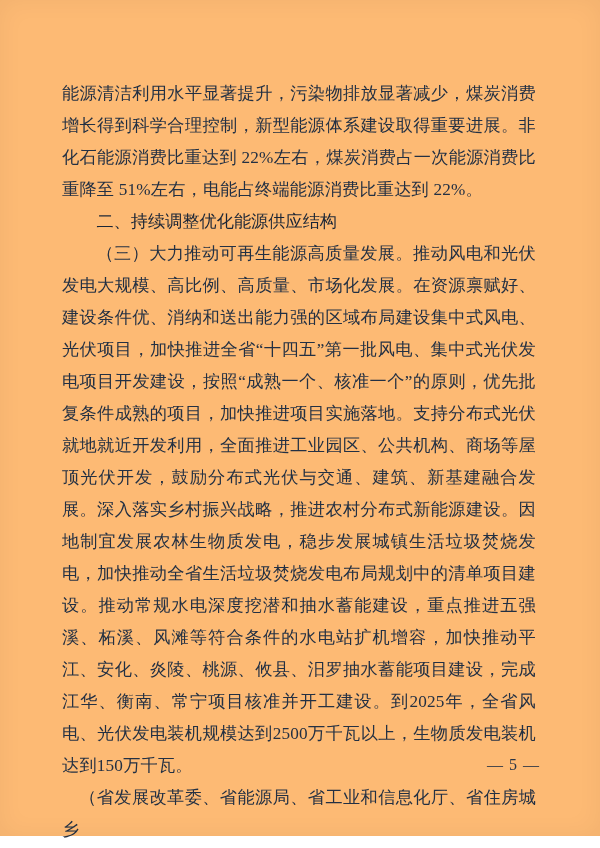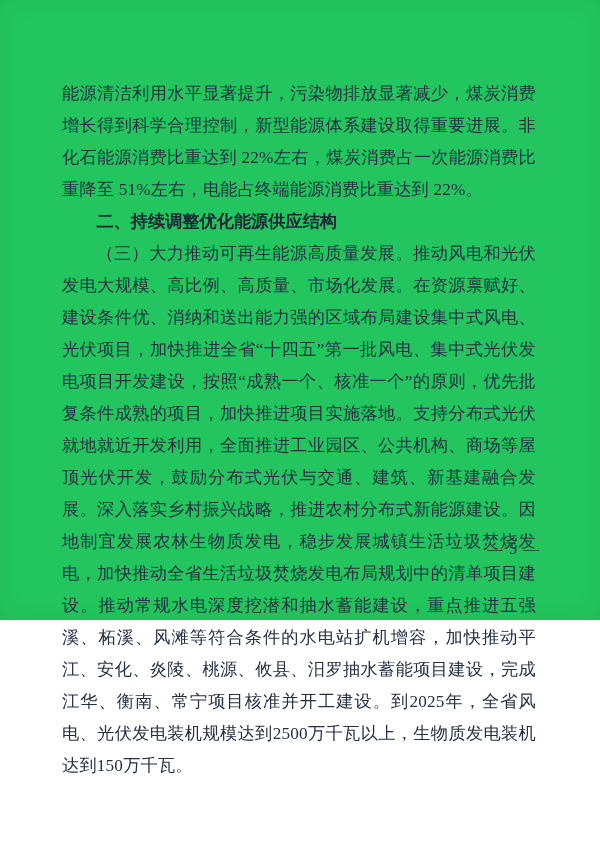--- a/index.html
+++ b/index.html
@@ -10,22 +10,22 @@
     width: 600px;
     height: 848px;
     background: #ffffff;
     font-family: "Liberation Serif", "DejaVu Serif", serif;
     color: #1b2430;
     overflow: hidden;
   }
   .page {
     position: relative;
     width: 600px;
-    height: 620px;
-    background: #22c55e;
+    height: 836px;
+    background: #fdba74;
     box-sizing: border-box;
   }
   .page-inner {
     position: absolute;
     left: 62px;
     top: 78px;
     width: 474px;
     height: 700px;
   }
   .para {
@@ -36,21 +36,21 @@
     text-justify: inter-ideograph;
     color: #233043;
     margin: 0;
   }
   .indent2 {
     text-indent: 2em;
   }
   .heading {
     font-size: 17.2px;
     line-height: 32px;
-    font-weight: bold;
+    font-weight: normal;
     text-indent: 2em;
     color: #1a2536;
     margin: 0;
   }
   .bold {
     font-weight: normal;
   }
   .tail-para {
     font-size: 17.2px;
     line-height: 32px;
@@ -79,18 +79,19 @@
 
 <div class="page">
   <div class="page-inner">
 
     <p class="para">能源清洁利用水平显著提升，污染物排放显著减少，煤炭消费增长得到科学合理控制，新型能源体系建设取得重要进展。非化石能源消费比重达到 22%左右，煤炭消费占一次能源消费比重降至 51%左右，电能占终端能源消费比重达到 22%。</p>
 
     <p class="heading">二、持续调整优化能源供应结构</p>
 
     <p class="para indent2"><span class="bold">（三）大力推动可再生能源高质量发展。</span><span>推动风电和光伏发电大规模、高比例、高质量、市场化发展。在资源禀赋好、建设条件优、消纳和送出能力强的区域布局建设集中式风电、光伏项目，加快推进全省“十四五”第一批风电、集中式光伏发电项目开发建设，按照“成熟一个、核准一个”的原则，优先批复条件成熟的项目，加快推进项目实施落地。支持分布式光伏就地就近开发利用，全面推进工业园区、公共机构、商场等屋顶光伏开发，鼓励分布式光伏与交通、建筑、新基建融合发展。深入落实乡村振兴战略，推进农村分布式新能源建设。因地制宜发展农林生物质发电，稳步发展城镇生活垃圾焚烧发电，加快推动全省生活垃圾焚烧发电布局规划中的清单项目建设。推动常规水电深度挖潜和抽水蓄能建设，重点推进五强溪、柘溪、风滩等符合条件的水电站扩机增容，加快推动平江、安化、炎陵、桃源、攸县、汨罗抽水蓄能项目建设，完成江华、衡南、常宁项目核准并开工建设。到2025年，全省风电、光伏发电装机规模达到2500万千瓦以上，生物质发电装机达到150万千瓦。</span></p>
 
+    <p class="tail-para">（省发展改革委、省能源局、省工业和信息化厅、省住房城乡</p>
 
   </div>
 
   <div class="footer">— 5 —</div>
   <div class="edge-shadow"></div>
 </div>
 
 </body></html>

